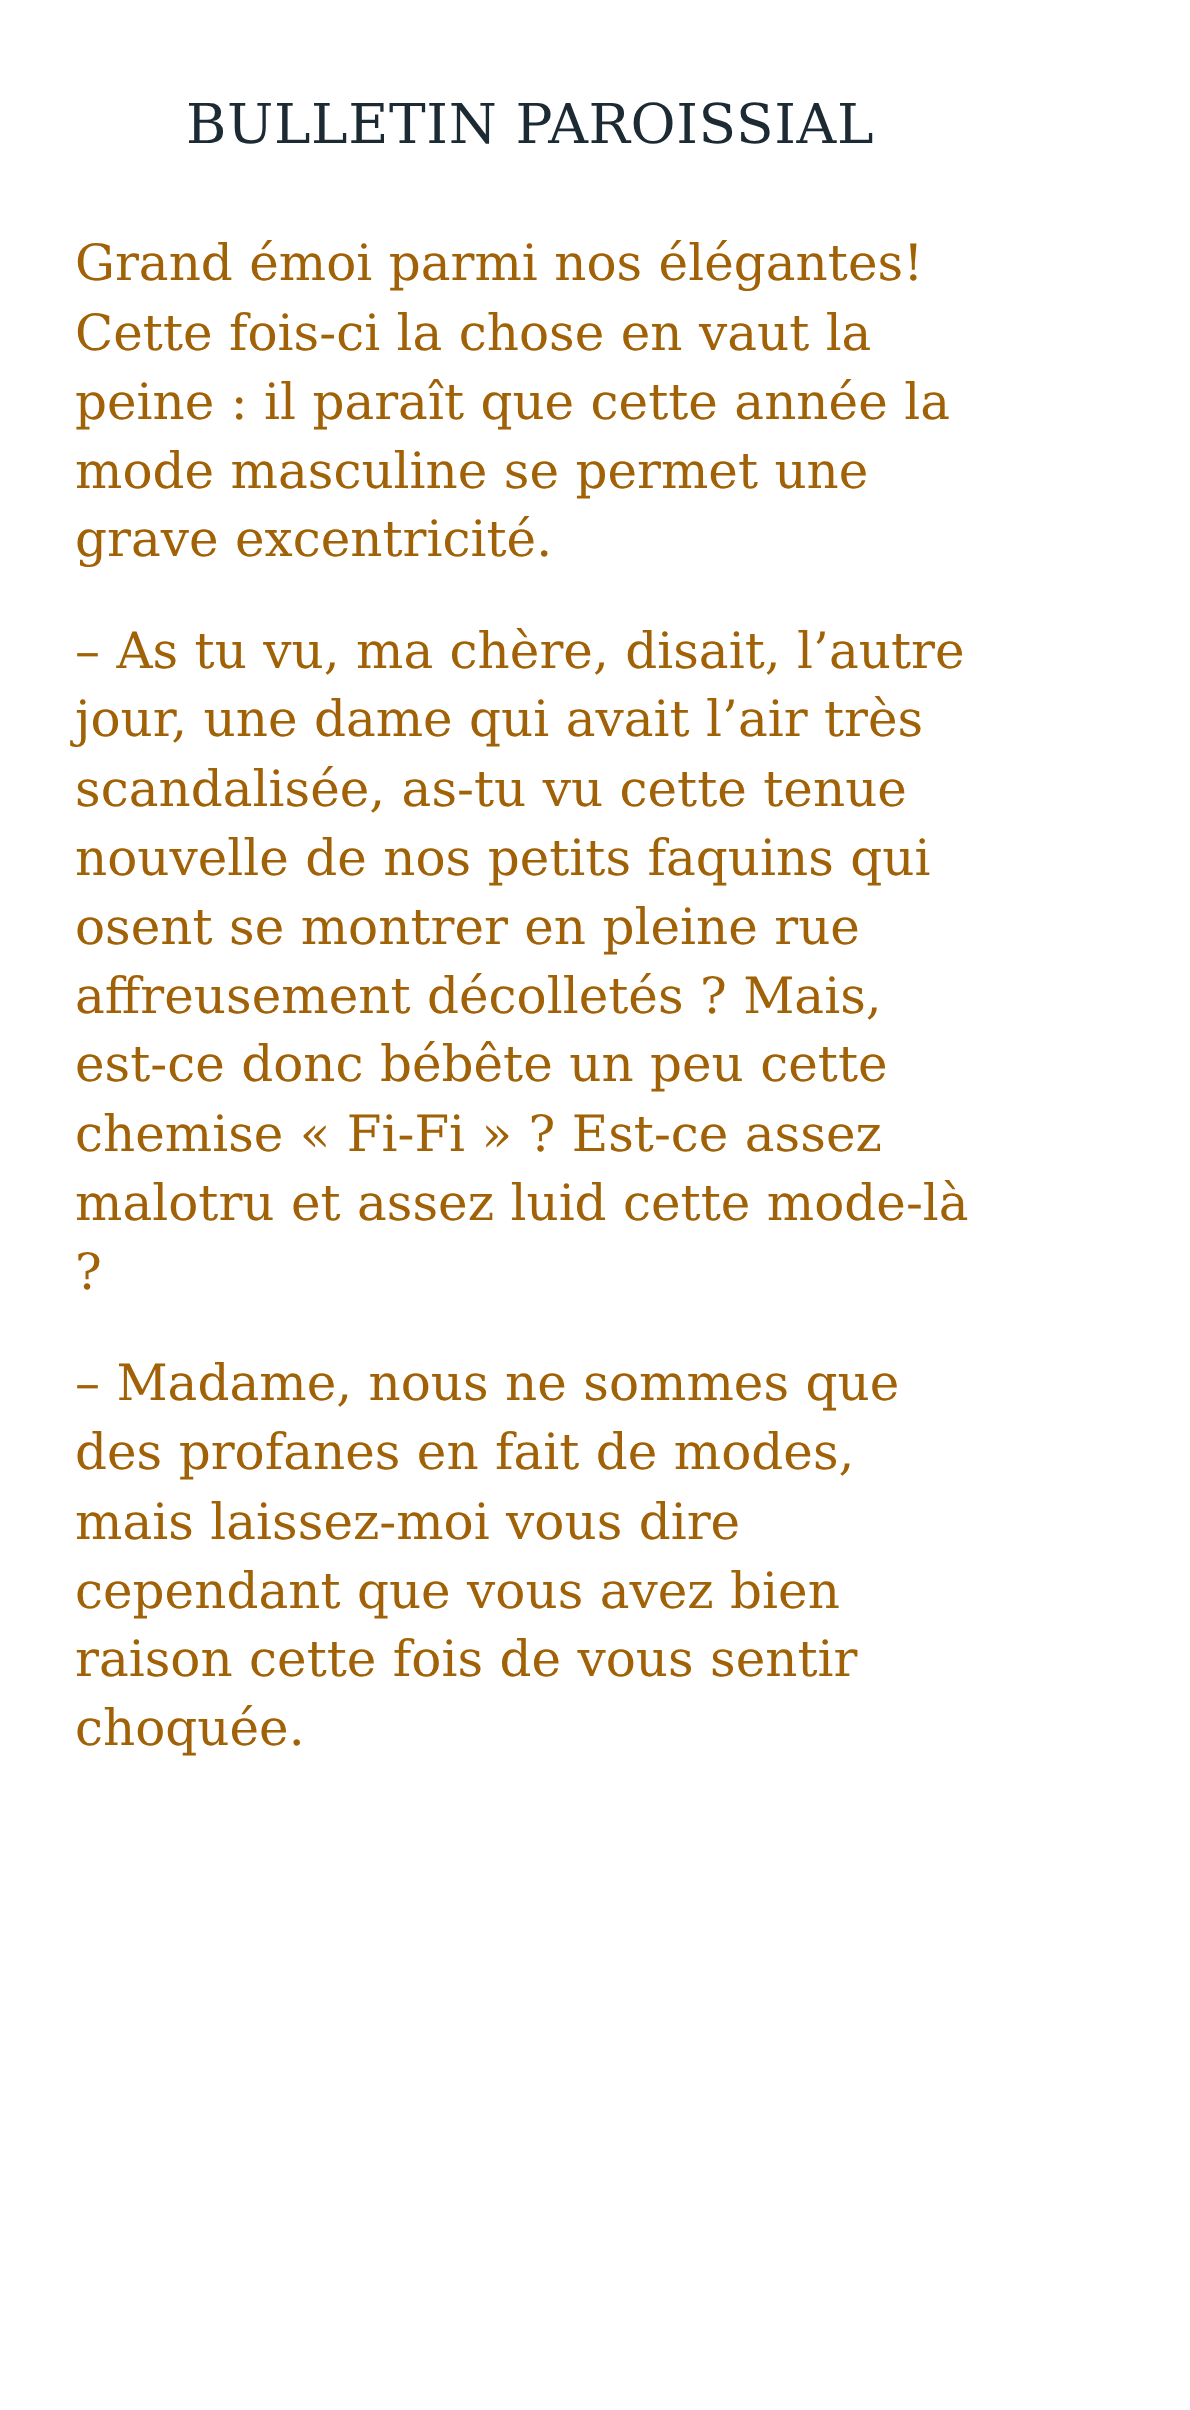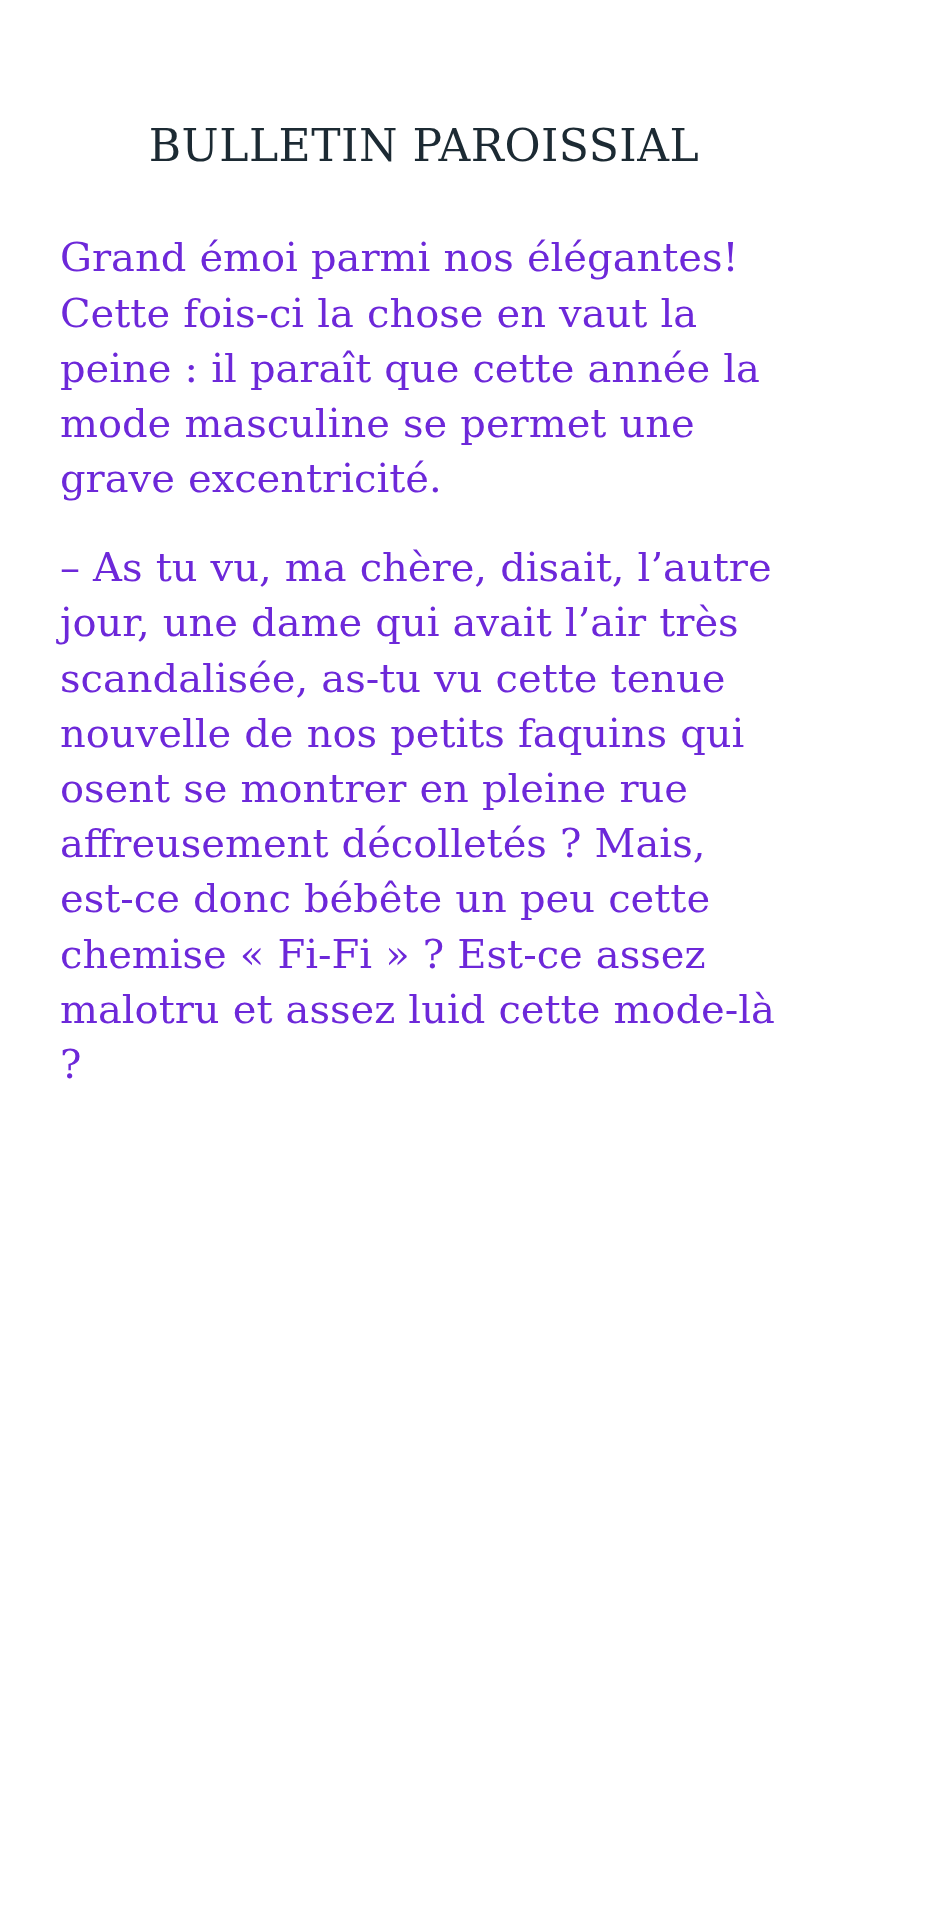--- a/index.html
+++ b/index.html
@@ -11,21 +11,21 @@
     width: 952px;
     min-height: 1928px;
     font-family: "DejaVu Serif", "Liberation Serif", serif;
     color: #1d2a33;
     -webkit-font-smoothing: antialiased;
   }
   .page {
     width: 848px;
     min-height: 1928px;
     box-sizing: border-box;
-    padding: 118px 60px 60px 60px;
+    padding: 72px 60px 60px 60px;
     background: #ffffff;
   }
   .doc-title {
     text-align: center;
     font-family: "DejaVu Serif", "Liberation Serif", serif;
     font-weight: 400;
     color: #1c2a33;
     letter-spacing: 0.5px;
     margin: 0;
   }
@@ -38,21 +38,21 @@
     display: block;
     font-size: 44px;
     line-height: 1.28;
   }
   .body-copy {
     margin-top: 56px;
   }
   .para {
     font-size: 40px;
     line-height: 1.38;
-    color: #6d28d9;
+    color: #a16207;
     margin: 0 0 34px 0;
     text-align: left;
     hyphens: none;
     word-spacing: 0.01em;
   }
   .para:last-child {
     margin-bottom: 0;
   }
 </style>
 </head>
@@ -60,15 +60,16 @@
 
 <div class="page">
 
   <h1 class="doc-title">
     <span class="line1">BULLETIN PAROISSIAL</span>
   </h1>
 
   <div class="body-copy">
     <p class="para">Grand émoi parmi nos élégantes! Cette fois-ci la chose en vaut la peine : il paraît que cette année la mode masculine se permet une grave excentricité.</p>
     <p class="para">– As tu vu, ma chère, disait, l’autre jour, une dame qui avait l’air très scandalisée, as-tu vu cette tenue nouvelle de nos petits faquins qui osent se montrer en pleine rue affreusement décolletés ? Mais, est-ce donc bébête un peu cette chemise « Fi-Fi » ? Est-ce assez malotru et assez luid cette mode-là ?</p>
+    <p class="para">– Madame, nous ne sommes que des profanes en fait de modes, mais laissez-moi vous dire cependant que vous avez bien raison cette fois de vous sentir choquée.</p>
   </div>
 
 </div>
 
 </body></html>

